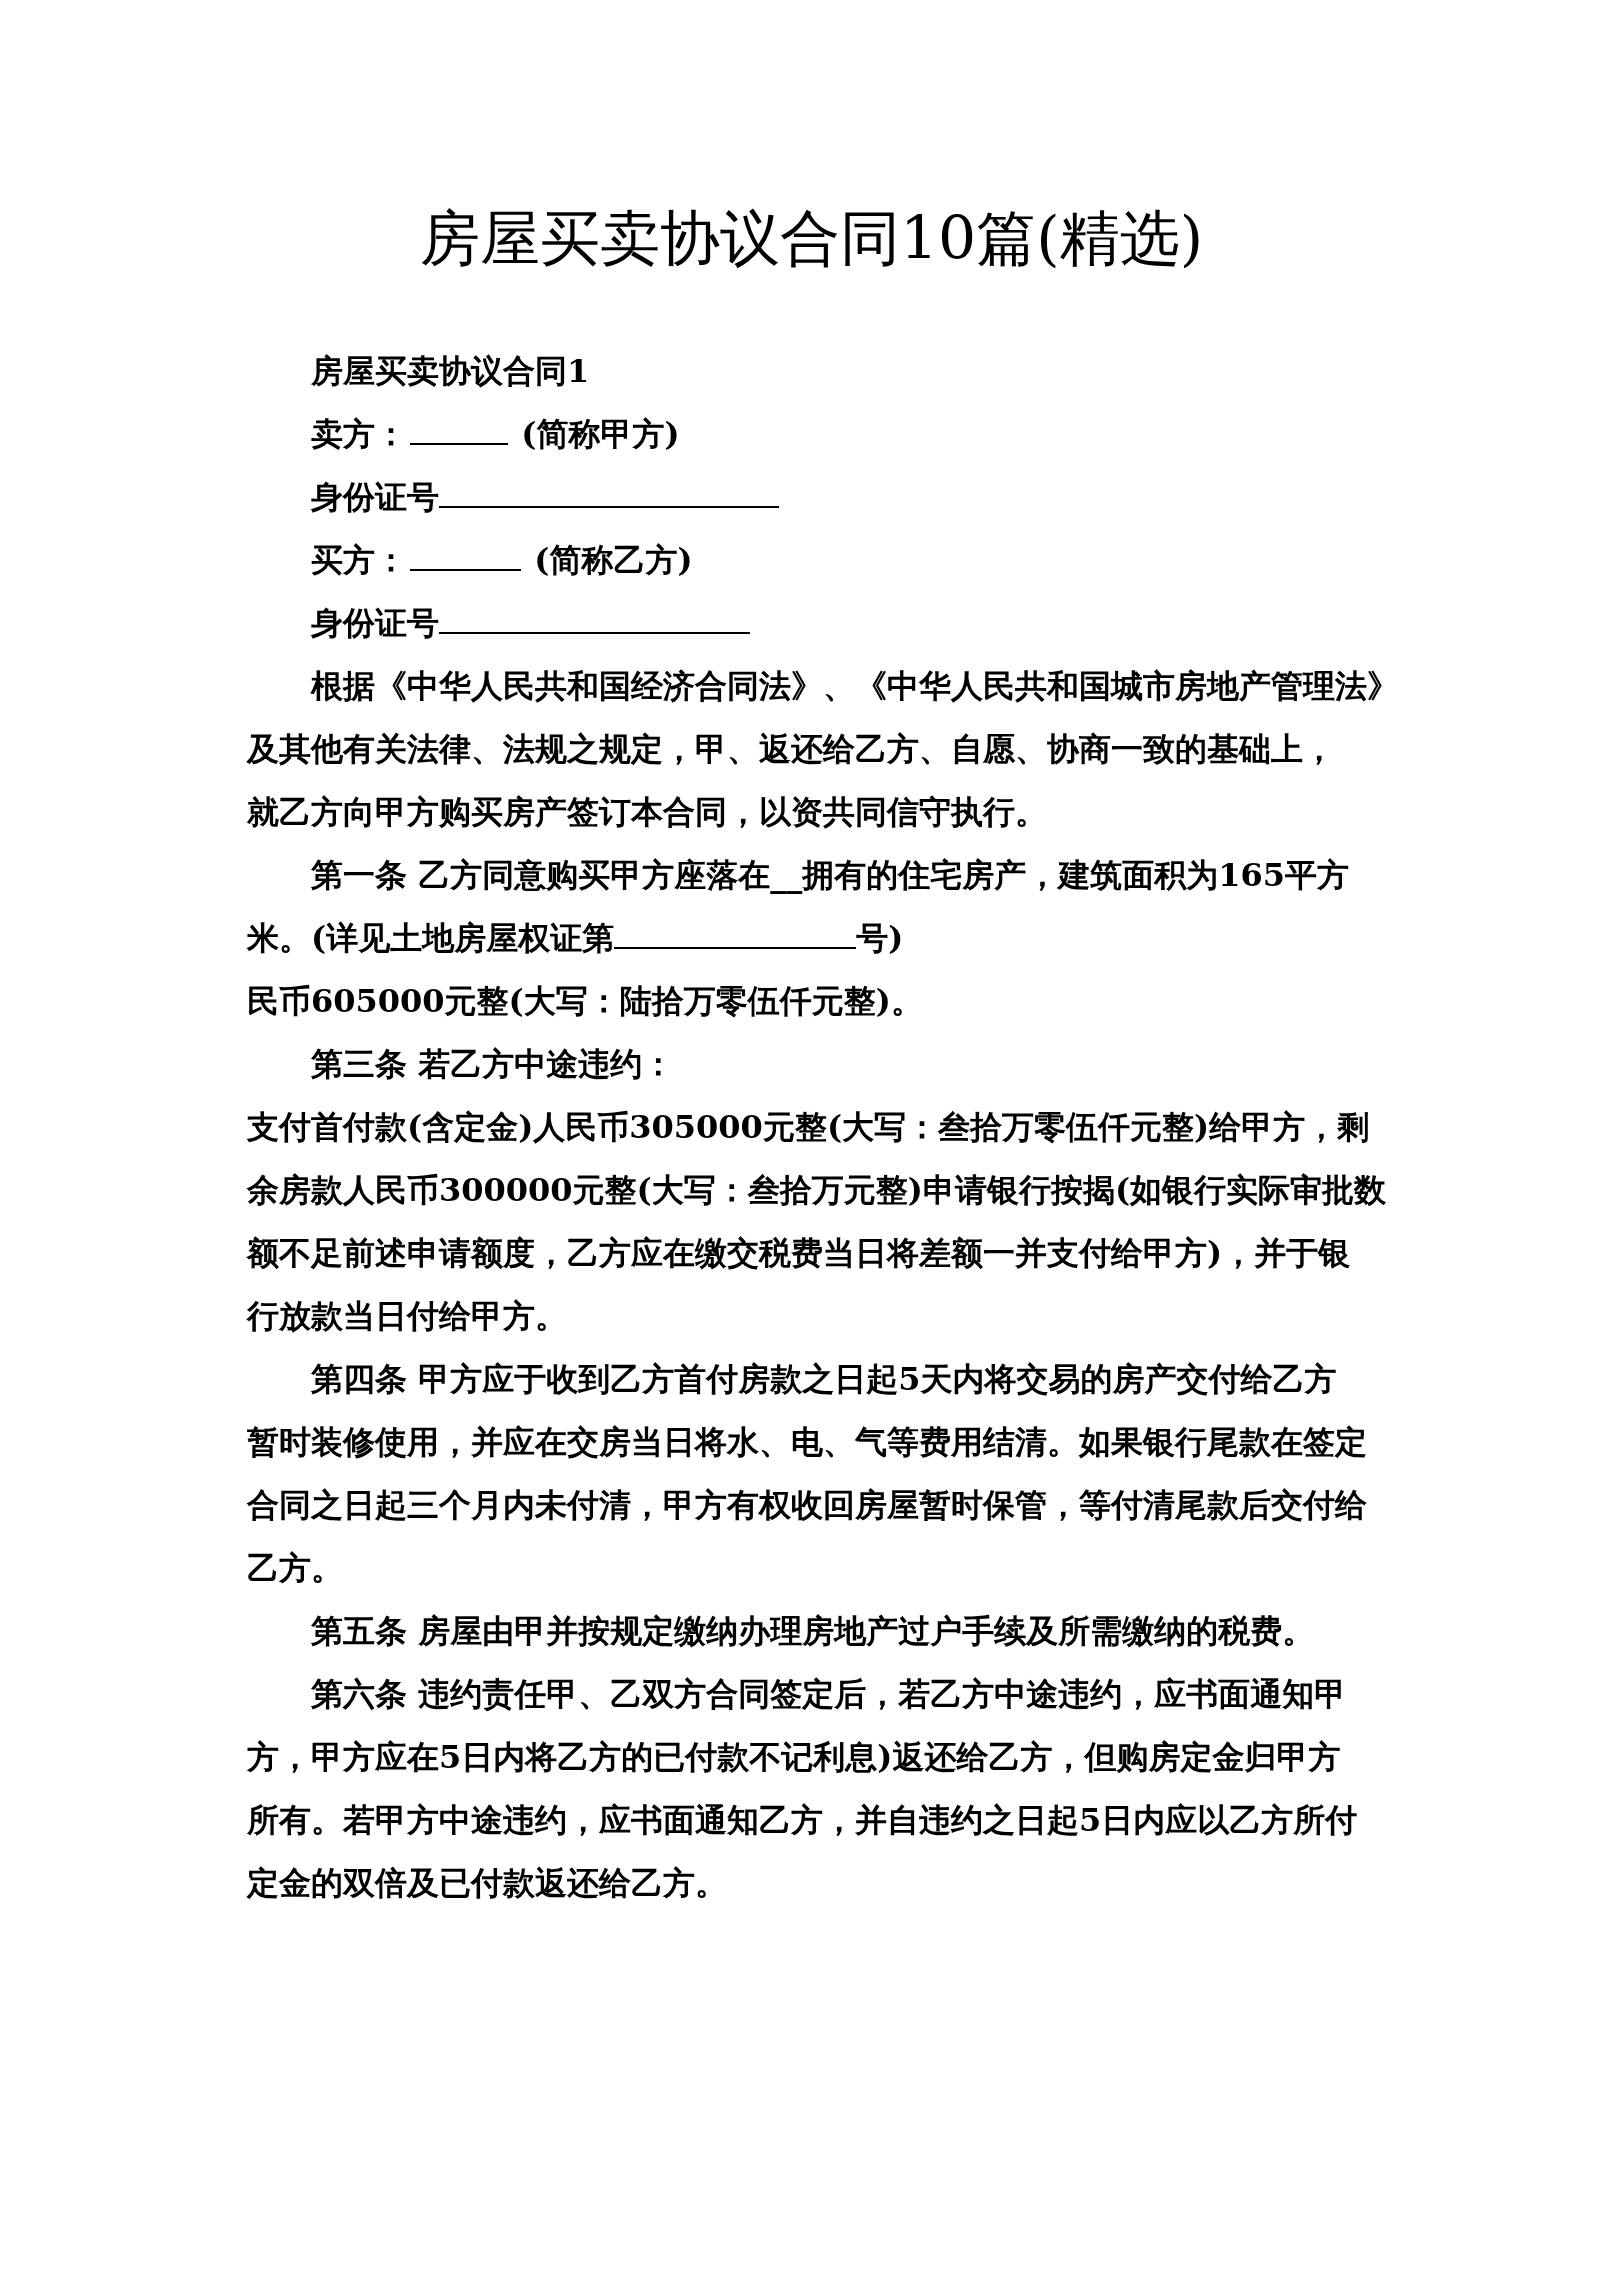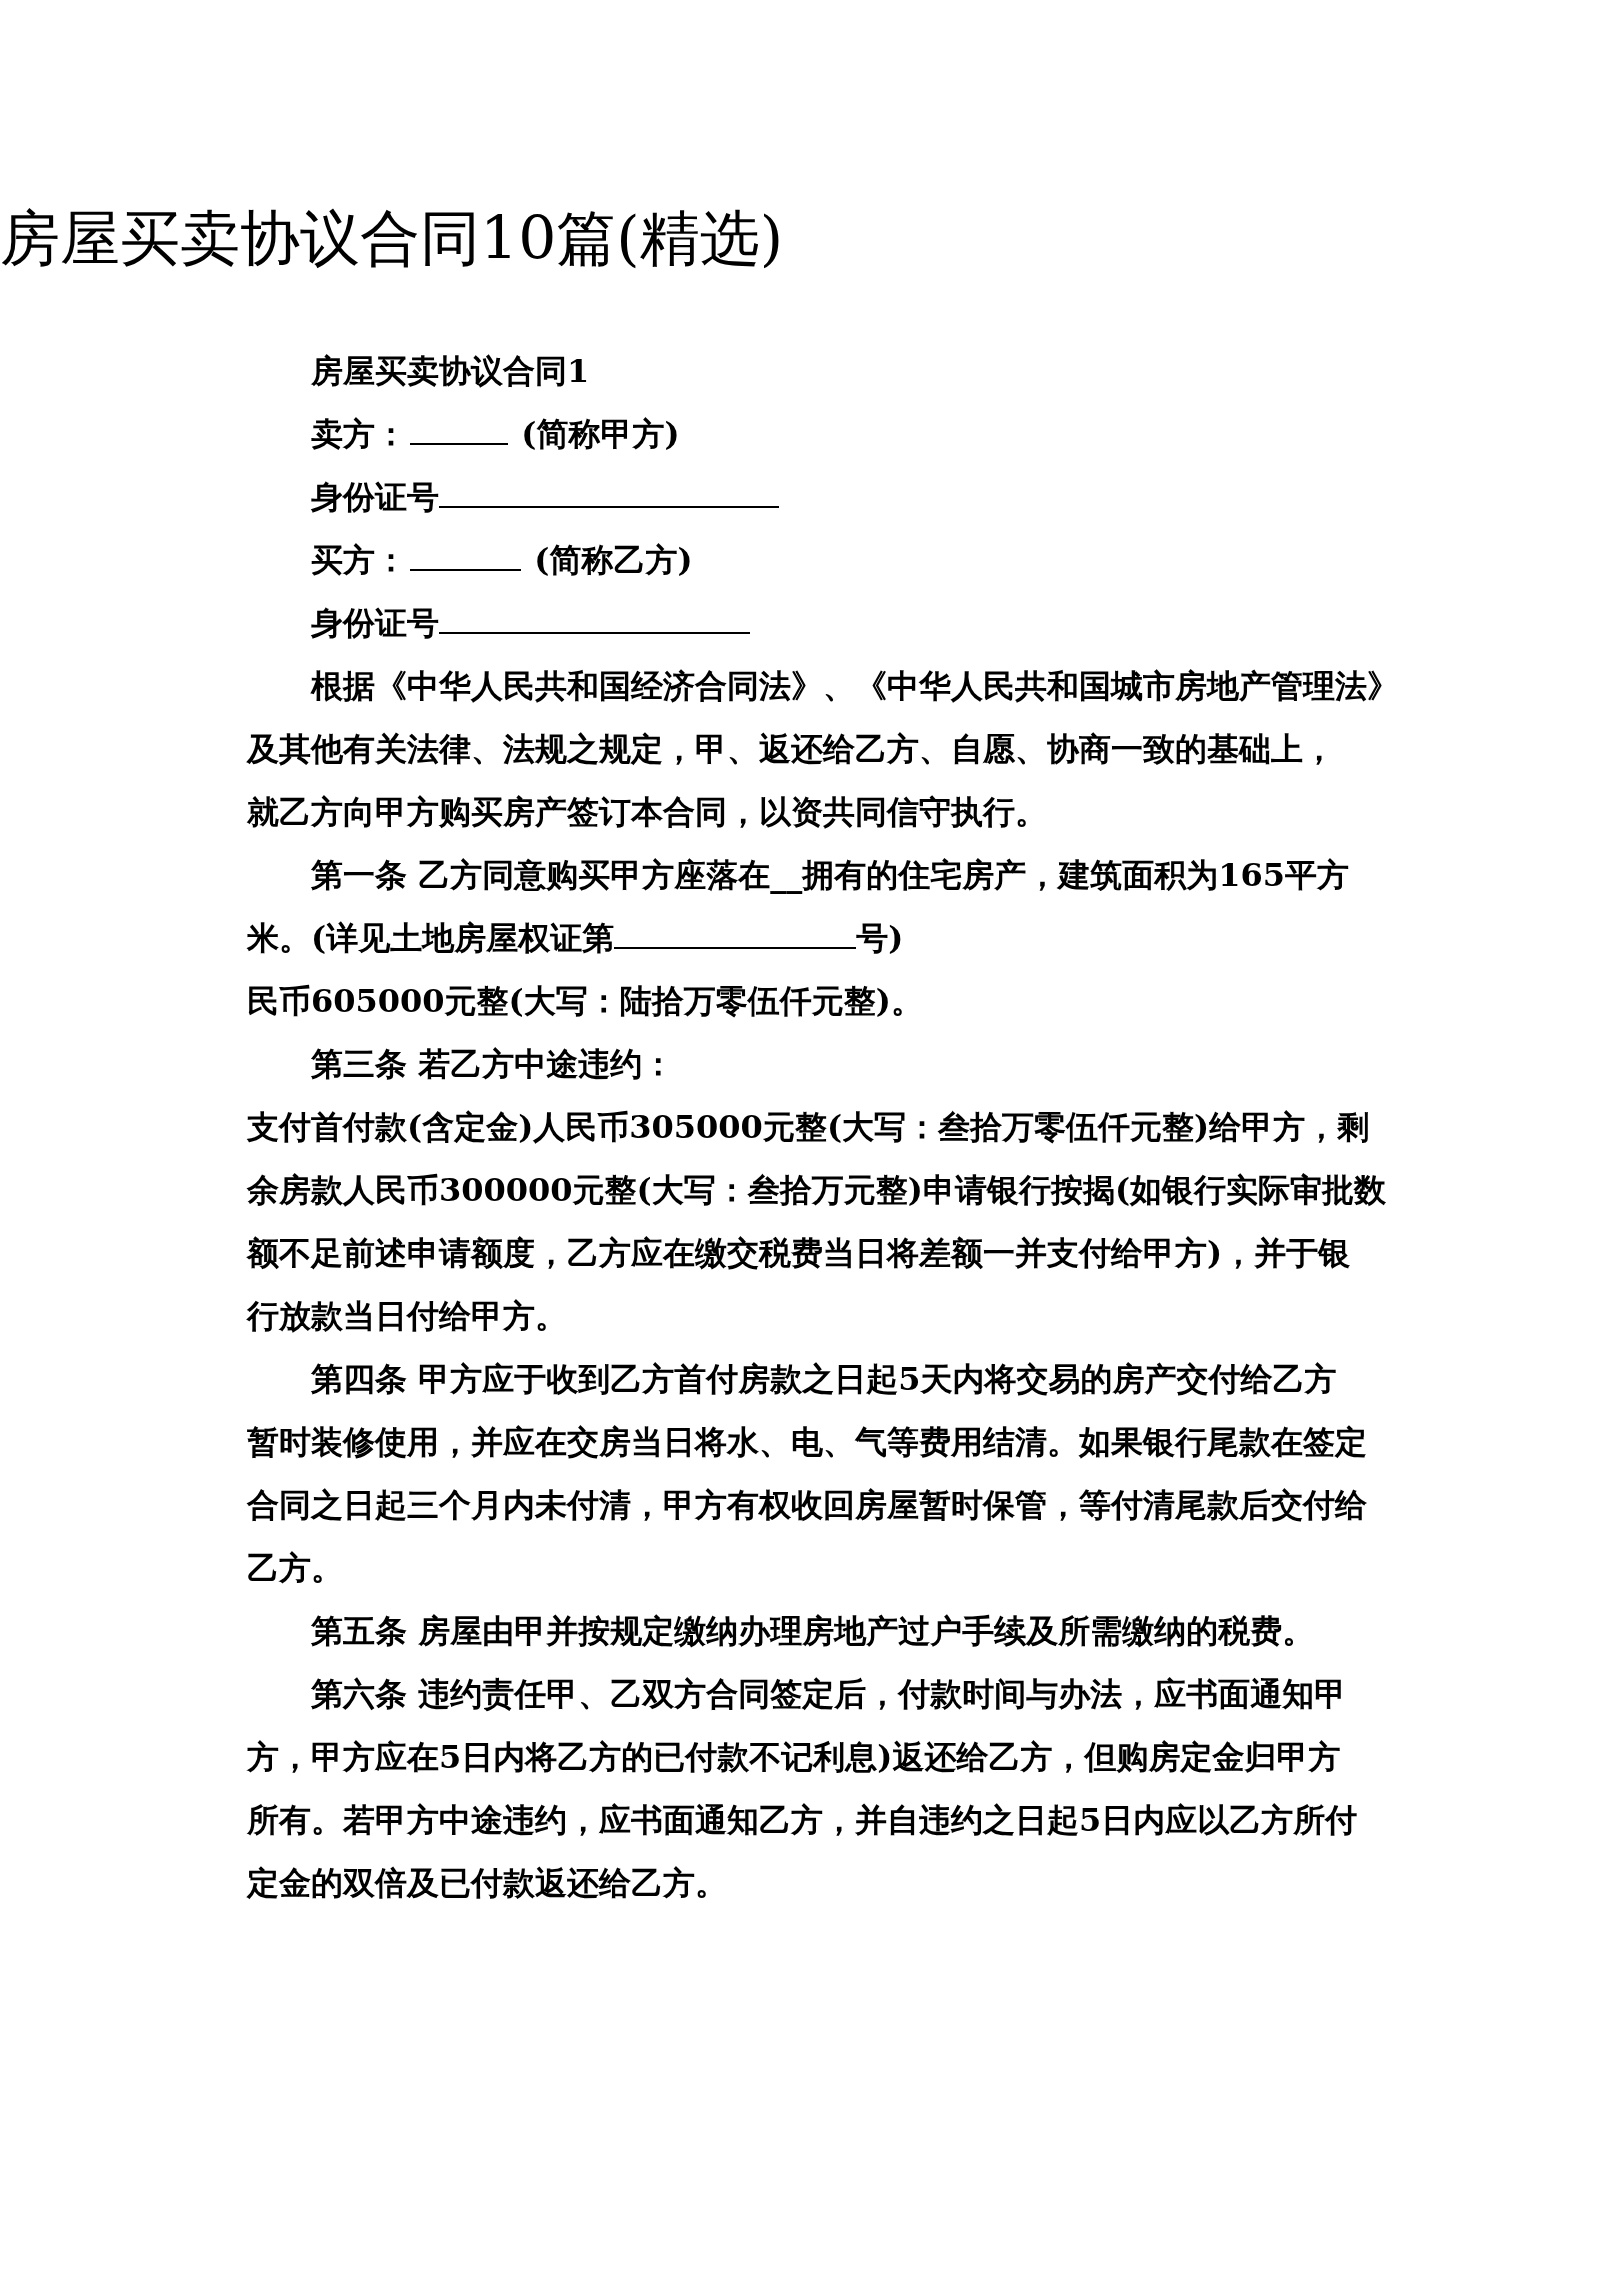--- a/index.html
+++ b/index.html
@@ -2,21 +2,21 @@
 <html style="font-size:10.5px"><head>
 <meta charset="utf-8">
 <style>
   html, body { margin: 0; padding: 0; background: #ffffff; }
   body {
     width: 1623px; height: 2295px; position: relative; overflow: hidden;
     font-family: "DejaVu Serif", "Liberation Serif", serif; color: #000;
   }
   .page-title {
     position: absolute; left: 0; top: 196px; width: 1623px;
-    font-size: 60px; line-height: 85px; letter-spacing: 0px;
+    text-align: center; font-size: 60px; line-height: 85px; letter-spacing: 0px;
     margin: 0; font-weight: normal;
   }
   .body-text {
     position: absolute; left: 247px; top: 340px; width: 1139px;
     font-size: 32px; line-height: 63px;
   }
   .line { white-space: nowrap; height: 63px; font-weight: bold; }
   .indent { padding-left: 64px; }
   .blank {
     display: inline-block; border-bottom: 2px solid #000; height: 26px;
@@ -64,18 +64,18 @@
   <div class="line">额不足前述申请额度，乙方应在缴交税费当日将差额一并支付给甲方)，并于银</div>
   <div class="line">行放款当日付给甲方。</div>
 
   <div class="line indent">第四条  甲方应于收到乙方首付房款之日起5天内将交易的房产交付给乙方</div>
   <div class="line">暂时装修使用，并应在交房当日将水、电、气等费用结清。如果银行尾款在签定</div>
   <div class="line">合同之日起三个月内未付清，甲方有权收回房屋暂时保管，等付清尾款后交付给</div>
   <div class="line">乙方。</div>
 
   <div class="line indent">第五条  房屋由甲并按规定缴纳办理房地产过户手续及所需缴纳的税费。</div>
 
-  <div class="line indent">第六条  违约责任甲、乙双方合同签定后，付款时间与办法，应书面通知甲</div>
+  <div class="line indent">第六条  违约责任甲、乙双方合同签定后，若乙方中途违约，应书面通知甲</div>
   <div class="line">方，甲方应在5日内将乙方的已付款不记利息)返还给乙方，但购房定金归甲方</div>
   <div class="line">所有。若甲方中途违约，应书面通知乙方，并自违约之日起5日内应以乙方所付</div>
   <div class="line">定金的双倍及已付款返还给乙方。</div>
 </div>
 
 
 </body></html>

